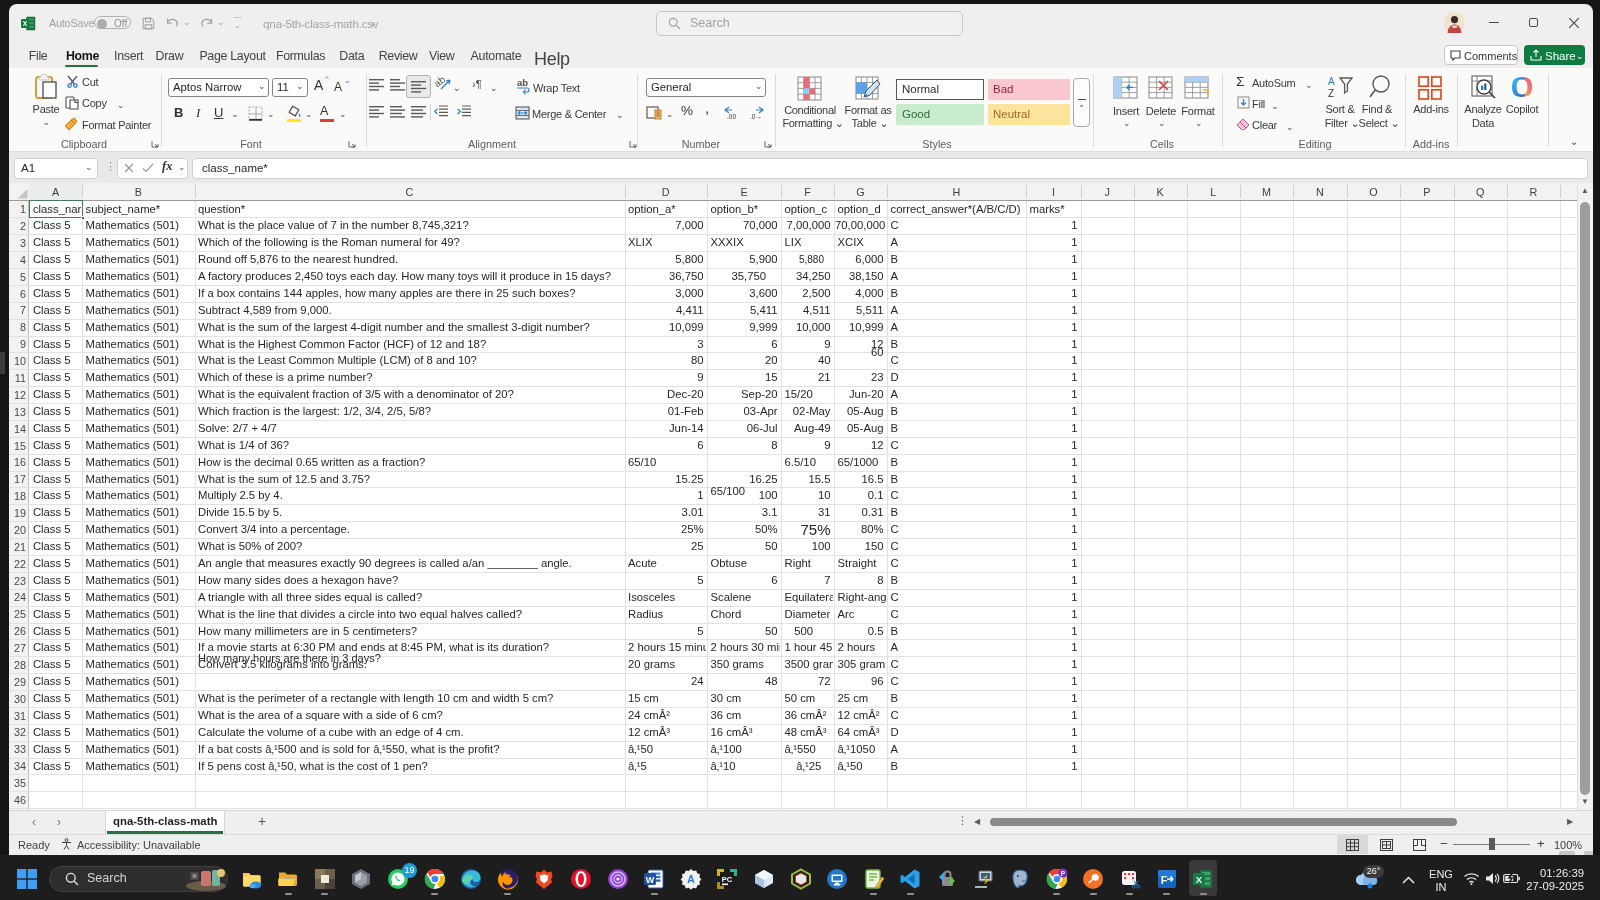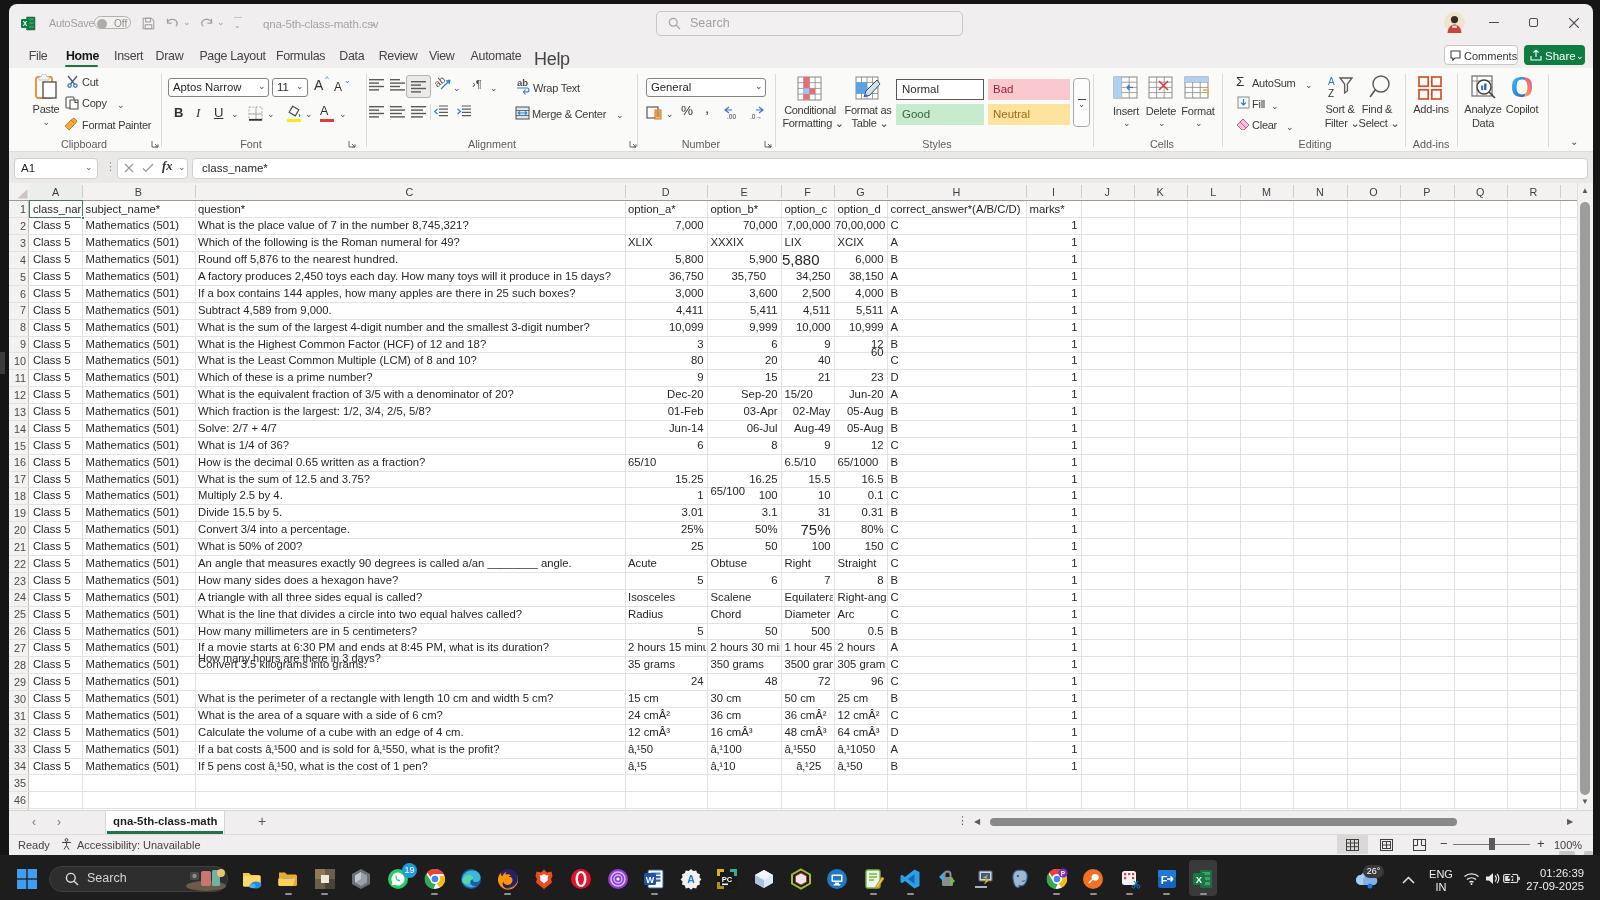--- a/index.html
+++ b/index.html
@@ -537,21 +537,21 @@
 <div class="ab" style="left:708px;top:234.26px;width:72px;height:16.88px;line-height:17.38px;font-size:11.3px;color:#262625;overflow:hidden;white-space:nowrap;padding-left:2.5px;">XXXIX</div>
 <div class="ab" style="left:782px;top:234.26px;width:51px;height:16.88px;line-height:17.38px;font-size:11.3px;color:#262625;overflow:hidden;white-space:nowrap;padding-left:2.5px;">LIX</div>
 <div class="ab" style="left:835px;top:234.26px;width:51px;height:16.88px;line-height:17.38px;font-size:11.3px;color:#262625;overflow:hidden;white-space:nowrap;padding-left:2.5px;">XCIX</div>
 <div class="ab" style="left:888px;top:234.26px;width:137px;height:16.88px;line-height:17.38px;font-size:11.3px;color:#262625;overflow:hidden;white-space:nowrap;padding-left:2.5px;">A</div>
 <div class="ab" style="left:1027px;top:234.26px;width:53px;height:16.88px;line-height:17.38px;font-size:11.3px;color:#262625;overflow:hidden;white-space:nowrap;text-align:right;padding-right:2.5px;">1</div>
 <div class="ab" style="left:30.4px;top:251.14px;width:50.6px;height:16.88px;line-height:17.38px;font-size:11.3px;color:#262625;overflow:hidden;white-space:nowrap;padding-left:2.5px;">Class 5</div>
 <div class="ab" style="left:83px;top:251.14px;width:110.5px;height:16.88px;line-height:17.38px;font-size:11.3px;color:#262625;overflow:hidden;white-space:nowrap;padding-left:2.5px;">Mathematics (501)</div>
 <div class="ab" style="left:195.5px;top:251.14px;width:428.0px;height:16.88px;line-height:17.38px;font-size:11.3px;color:#262625;overflow:hidden;white-space:nowrap;padding-left:2.5px;">Round off 5,876 to the nearest hundred.</div>
 <div class="ab" style="left:625.5px;top:251.14px;width:80.5px;height:16.88px;line-height:17.38px;font-size:11.3px;color:#262625;overflow:hidden;white-space:nowrap;text-align:right;padding-right:2.5px;">5,800</div>
 <div class="ab" style="left:708px;top:251.14px;width:72px;height:16.88px;line-height:17.38px;font-size:11.3px;color:#262625;overflow:hidden;white-space:nowrap;text-align:right;padding-right:2.5px;">5,900</div>
-<div class="ab" style="left:782px;top:251.14px;width:51px;height:16.88px;line-height:17.38px;font-size:15px;color:#262625;overflow:hidden;white-space:nowrap;text-align:right;padding-right:18px;">5,880</div>
+<div class="ab" style="left:782px;top:251.14px;width:51px;height:16.88px;line-height:17.38px;font-size:10px;color:#262625;overflow:hidden;white-space:nowrap;text-align:right;padding-right:9px;">5,880</div>
 <div class="ab" style="left:835px;top:251.14px;width:51px;height:16.88px;line-height:17.38px;font-size:11.3px;color:#262625;overflow:hidden;white-space:nowrap;text-align:right;padding-right:2.5px;">6,000</div>
 <div class="ab" style="left:888px;top:251.14px;width:137px;height:16.88px;line-height:17.38px;font-size:11.3px;color:#262625;overflow:hidden;white-space:nowrap;padding-left:2.5px;">B</div>
 <div class="ab" style="left:1027px;top:251.14px;width:53px;height:16.88px;line-height:17.38px;font-size:11.3px;color:#262625;overflow:hidden;white-space:nowrap;text-align:right;padding-right:2.5px;">1</div>
 <div class="ab" style="left:30.4px;top:268.02px;width:50.6px;height:16.88px;line-height:17.38px;font-size:11.3px;color:#262625;overflow:hidden;white-space:nowrap;padding-left:2.5px;">Class 5</div>
 <div class="ab" style="left:83px;top:268.02px;width:110.5px;height:16.88px;line-height:17.38px;font-size:11.3px;color:#262625;overflow:hidden;white-space:nowrap;padding-left:2.5px;">Mathematics (501)</div>
 <div class="ab" style="left:195.5px;top:268.02px;width:428.0px;height:16.88px;line-height:17.38px;font-size:11.3px;color:#262625;overflow:hidden;white-space:nowrap;padding-left:2.5px;">A factory produces 2,450 toys each day. How many toys will it produce in 15 days?</div>
 <div class="ab" style="left:625.5px;top:268.02px;width:80.5px;height:16.88px;line-height:17.38px;font-size:11.3px;color:#262625;overflow:hidden;white-space:nowrap;text-align:right;padding-right:2.5px;">36,750</div>
 <div class="ab" style="left:708px;top:268.02px;width:72px;height:16.88px;line-height:17.38px;font-size:11.3px;color:#262625;overflow:hidden;white-space:nowrap;text-align:right;padding-right:14px;">35,750</div>
 <div class="ab" style="left:782px;top:268.02px;width:51px;height:16.88px;line-height:17.38px;font-size:11.3px;color:#262625;overflow:hidden;white-space:nowrap;text-align:right;padding-right:2.5px;">34,250</div>
 <div class="ab" style="left:835px;top:268.02px;width:51px;height:16.88px;line-height:17.38px;font-size:11.3px;color:#262625;overflow:hidden;white-space:nowrap;text-align:right;padding-right:2.5px;">38,150</div>
@@ -735,37 +735,37 @@
 <div class="ab" style="left:708px;top:605.62px;width:72px;height:16.88px;line-height:17.38px;font-size:11.3px;color:#262625;overflow:hidden;white-space:nowrap;padding-left:2.5px;">Chord</div>
 <div class="ab" style="left:782px;top:605.62px;width:51px;height:16.88px;line-height:17.38px;font-size:11.3px;color:#262625;overflow:hidden;white-space:nowrap;padding-left:2.5px;">Diameter</div>
 <div class="ab" style="left:835px;top:605.62px;width:51px;height:16.88px;line-height:17.38px;font-size:11.3px;color:#262625;overflow:hidden;white-space:nowrap;padding-left:2.5px;">Arc</div>
 <div class="ab" style="left:888px;top:605.62px;width:137px;height:16.88px;line-height:17.38px;font-size:11.3px;color:#262625;overflow:hidden;white-space:nowrap;padding-left:2.5px;">C</div>
 <div class="ab" style="left:1027px;top:605.62px;width:53px;height:16.88px;line-height:17.38px;font-size:11.3px;color:#262625;overflow:hidden;white-space:nowrap;text-align:right;padding-right:2.5px;">1</div>
 <div class="ab" style="left:30.4px;top:622.5px;width:50.6px;height:16.88px;line-height:17.38px;font-size:11.3px;color:#262625;overflow:hidden;white-space:nowrap;padding-left:2.5px;">Class 5</div>
 <div class="ab" style="left:83px;top:622.5px;width:110.5px;height:16.88px;line-height:17.38px;font-size:11.3px;color:#262625;overflow:hidden;white-space:nowrap;padding-left:2.5px;">Mathematics (501)</div>
 <div class="ab" style="left:195.5px;top:622.5px;width:428.0px;height:16.88px;line-height:17.38px;font-size:11.3px;color:#262625;overflow:hidden;white-space:nowrap;padding-left:2.5px;">How many millimeters are in 5 centimeters?</div>
 <div class="ab" style="left:625.5px;top:622.5px;width:80.5px;height:16.88px;line-height:17.38px;font-size:11.3px;color:#262625;overflow:hidden;white-space:nowrap;text-align:right;padding-right:2.5px;">5</div>
 <div class="ab" style="left:708px;top:622.5px;width:72px;height:16.88px;line-height:17.38px;font-size:11.3px;color:#262625;overflow:hidden;white-space:nowrap;text-align:right;padding-right:2.5px;">50</div>
-<div class="ab" style="left:782px;top:622.5px;width:51px;height:16.88px;line-height:17.38px;font-size:11.3px;color:#262625;overflow:hidden;white-space:nowrap;text-align:right;padding-right:3px;">500</div>
+<div class="ab" style="left:782px;top:622.5px;width:51px;height:16.88px;line-height:17.38px;font-size:11.3px;color:#262625;overflow:hidden;white-space:nowrap;text-align:right;padding-right:20px;">500</div>
 <div class="ab" style="left:835px;top:622.5px;width:51px;height:16.88px;line-height:17.38px;font-size:11.3px;color:#262625;overflow:hidden;white-space:nowrap;text-align:right;padding-right:2.5px;">0.5</div>
 <div class="ab" style="left:888px;top:622.5px;width:137px;height:16.88px;line-height:17.38px;font-size:11.3px;color:#262625;overflow:hidden;white-space:nowrap;padding-left:2.5px;">B</div>
 <div class="ab" style="left:1027px;top:622.5px;width:53px;height:16.88px;line-height:17.38px;font-size:11.3px;color:#262625;overflow:hidden;white-space:nowrap;text-align:right;padding-right:2.5px;">1</div>
 <div class="ab" style="left:30.4px;top:639.38px;width:50.6px;height:16.88px;line-height:17.38px;font-size:11.3px;color:#262625;overflow:hidden;white-space:nowrap;padding-left:2.5px;">Class 5</div>
 <div class="ab" style="left:83px;top:639.38px;width:110.5px;height:16.88px;line-height:17.38px;font-size:11.3px;color:#262625;overflow:hidden;white-space:nowrap;padding-left:2.5px;">Mathematics (501)</div>
 <div class="ab" style="left:195.5px;top:639.38px;width:428.0px;height:16.88px;line-height:17.38px;font-size:11.3px;color:#262625;overflow:hidden;white-space:nowrap;padding-left:2.5px;">If a movie starts at 6:30 PM and ends at 8:45 PM, what is its duration?</div>
 <div class="ab" style="left:625.5px;top:639.38px;width:80.5px;height:16.88px;line-height:17.38px;font-size:11.3px;color:#262625;overflow:hidden;white-space:nowrap;padding-left:2.5px;">2 hours 15 minutes</div>
 <div class="ab" style="left:708px;top:639.38px;width:72px;height:16.88px;line-height:17.38px;font-size:11.3px;color:#262625;overflow:hidden;white-space:nowrap;padding-left:2.5px;">2 hours 30 minutes</div>
 <div class="ab" style="left:782px;top:639.38px;width:51px;height:16.88px;line-height:17.38px;font-size:11.3px;color:#262625;overflow:hidden;white-space:nowrap;padding-left:2.5px;">1 hour 45 minutes</div>
 <div class="ab" style="left:835px;top:639.38px;width:51px;height:16.88px;line-height:17.38px;font-size:11.3px;color:#262625;overflow:hidden;white-space:nowrap;padding-left:2.5px;">2 hours</div>
 <div class="ab" style="left:888px;top:639.38px;width:137px;height:16.88px;line-height:17.38px;font-size:11.3px;color:#262625;overflow:hidden;white-space:nowrap;padding-left:2.5px;">A</div>
 <div class="ab" style="left:1027px;top:639.38px;width:53px;height:16.88px;line-height:17.38px;font-size:11.3px;color:#262625;overflow:hidden;white-space:nowrap;text-align:right;padding-right:2.5px;">1</div>
 <div class="ab" style="left:30.4px;top:656.26px;width:50.6px;height:16.88px;line-height:17.38px;font-size:11.3px;color:#262625;overflow:hidden;white-space:nowrap;padding-left:2.5px;">Class 5</div>
 <div class="ab" style="left:83px;top:656.26px;width:110.5px;height:16.88px;line-height:17.38px;font-size:11.3px;color:#262625;overflow:hidden;white-space:nowrap;padding-left:2.5px;">Mathematics (501)</div>
 <div class="ab" style="left:195.5px;top:656.26px;width:428.0px;height:16.88px;line-height:17.38px;font-size:11.3px;color:#262625;overflow:hidden;white-space:nowrap;padding-left:2.5px;">Convert 3.5 kilograms into grams.</div>
-<div class="ab" style="left:625.5px;top:656.26px;width:80.5px;height:16.88px;line-height:17.38px;font-size:11.3px;color:#262625;overflow:hidden;white-space:nowrap;padding-left:2.5px;">35 grams</div>
+<div class="ab" style="left:625.5px;top:656.26px;width:80.5px;height:16.88px;line-height:17.38px;font-size:11.3px;color:#262625;overflow:hidden;white-space:nowrap;padding-left:2.5px;">20 grams</div>
 <div class="ab" style="left:708px;top:656.26px;width:72px;height:16.88px;line-height:17.38px;font-size:11.3px;color:#262625;overflow:hidden;white-space:nowrap;padding-left:2.5px;">350 grams</div>
 <div class="ab" style="left:782px;top:656.26px;width:51px;height:16.88px;line-height:17.38px;font-size:11.3px;color:#262625;overflow:hidden;white-space:nowrap;padding-left:2.5px;">3500 grams</div>
 <div class="ab" style="left:835px;top:656.26px;width:51px;height:16.88px;line-height:17.38px;font-size:11.3px;color:#262625;overflow:hidden;white-space:nowrap;padding-left:2.5px;">305 grams</div>
 <div class="ab" style="left:888px;top:656.26px;width:137px;height:16.88px;line-height:17.38px;font-size:11.3px;color:#262625;overflow:hidden;white-space:nowrap;padding-left:2.5px;">C</div>
 <div class="ab" style="left:1027px;top:656.26px;width:53px;height:16.88px;line-height:17.38px;font-size:11.3px;color:#262625;overflow:hidden;white-space:nowrap;text-align:right;padding-right:2.5px;">1</div>
 <div class="ab" style="left:30.4px;top:673.14px;width:50.6px;height:16.88px;line-height:17.38px;font-size:11.3px;color:#262625;overflow:hidden;white-space:nowrap;padding-left:2.5px;">Class 5</div>
 <div class="ab" style="left:83px;top:673.14px;width:110.5px;height:16.88px;line-height:17.38px;font-size:11.3px;color:#262625;overflow:hidden;white-space:nowrap;padding-left:2.5px;">Mathematics (501)</div>
 <div class="ab" style="left:195.5px;top:650px;width:428.0px;height:16.88px;line-height:17.38px;font-size:11px;color:#262625;overflow:hidden;white-space:nowrap;padding-left:2.5px;">How many hours are there in 3 days?</div>
 <div class="ab" style="left:625.5px;top:673.14px;width:80.5px;height:16.88px;line-height:17.38px;font-size:11.3px;color:#262625;overflow:hidden;white-space:nowrap;text-align:right;padding-right:2.5px;">24</div>
 <div class="ab" style="left:708px;top:673.14px;width:72px;height:16.88px;line-height:17.38px;font-size:11.3px;color:#262625;overflow:hidden;white-space:nowrap;text-align:right;padding-right:2.5px;">48</div>

